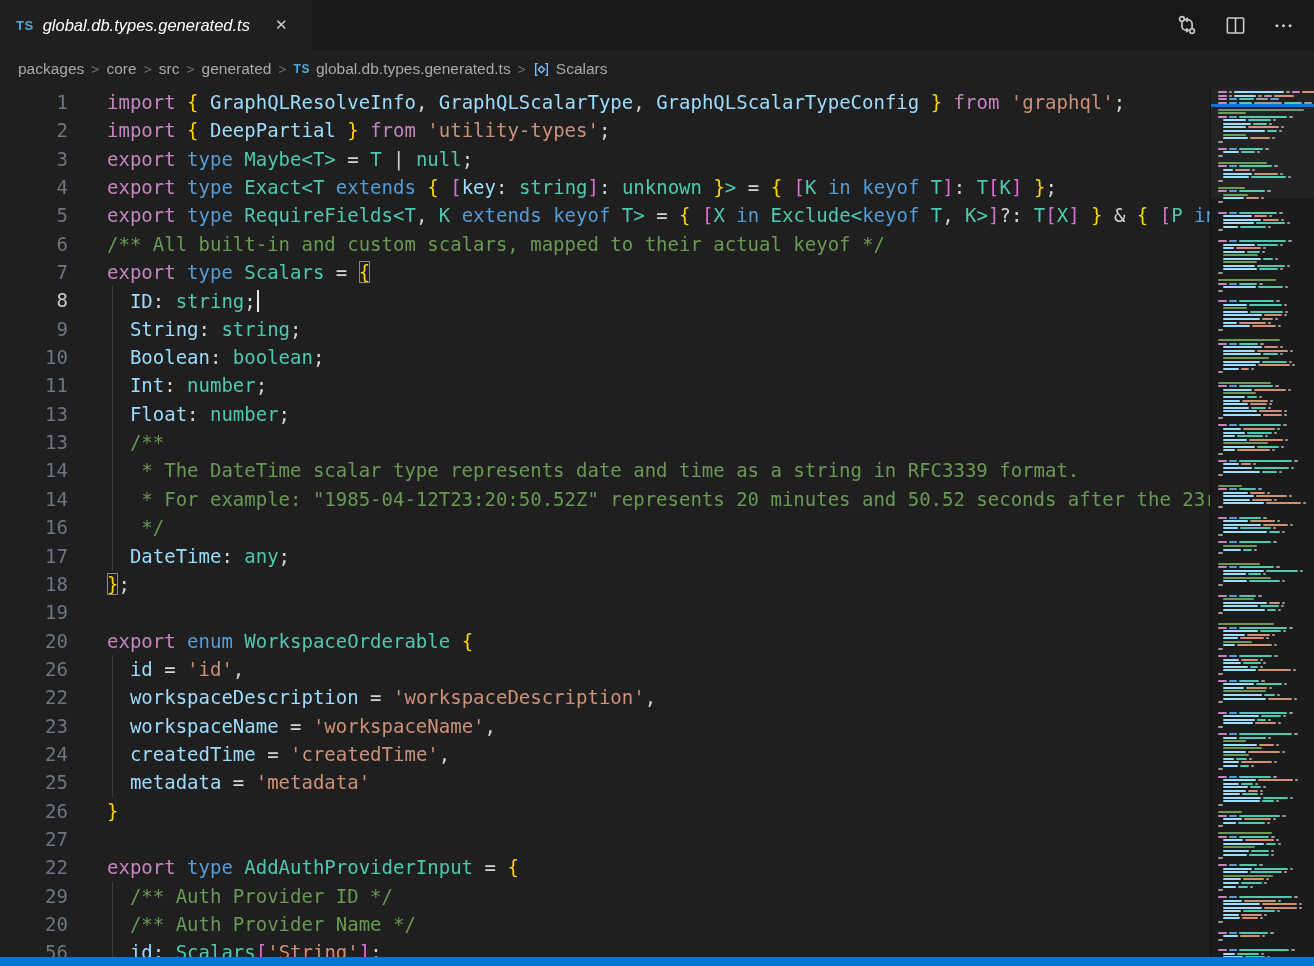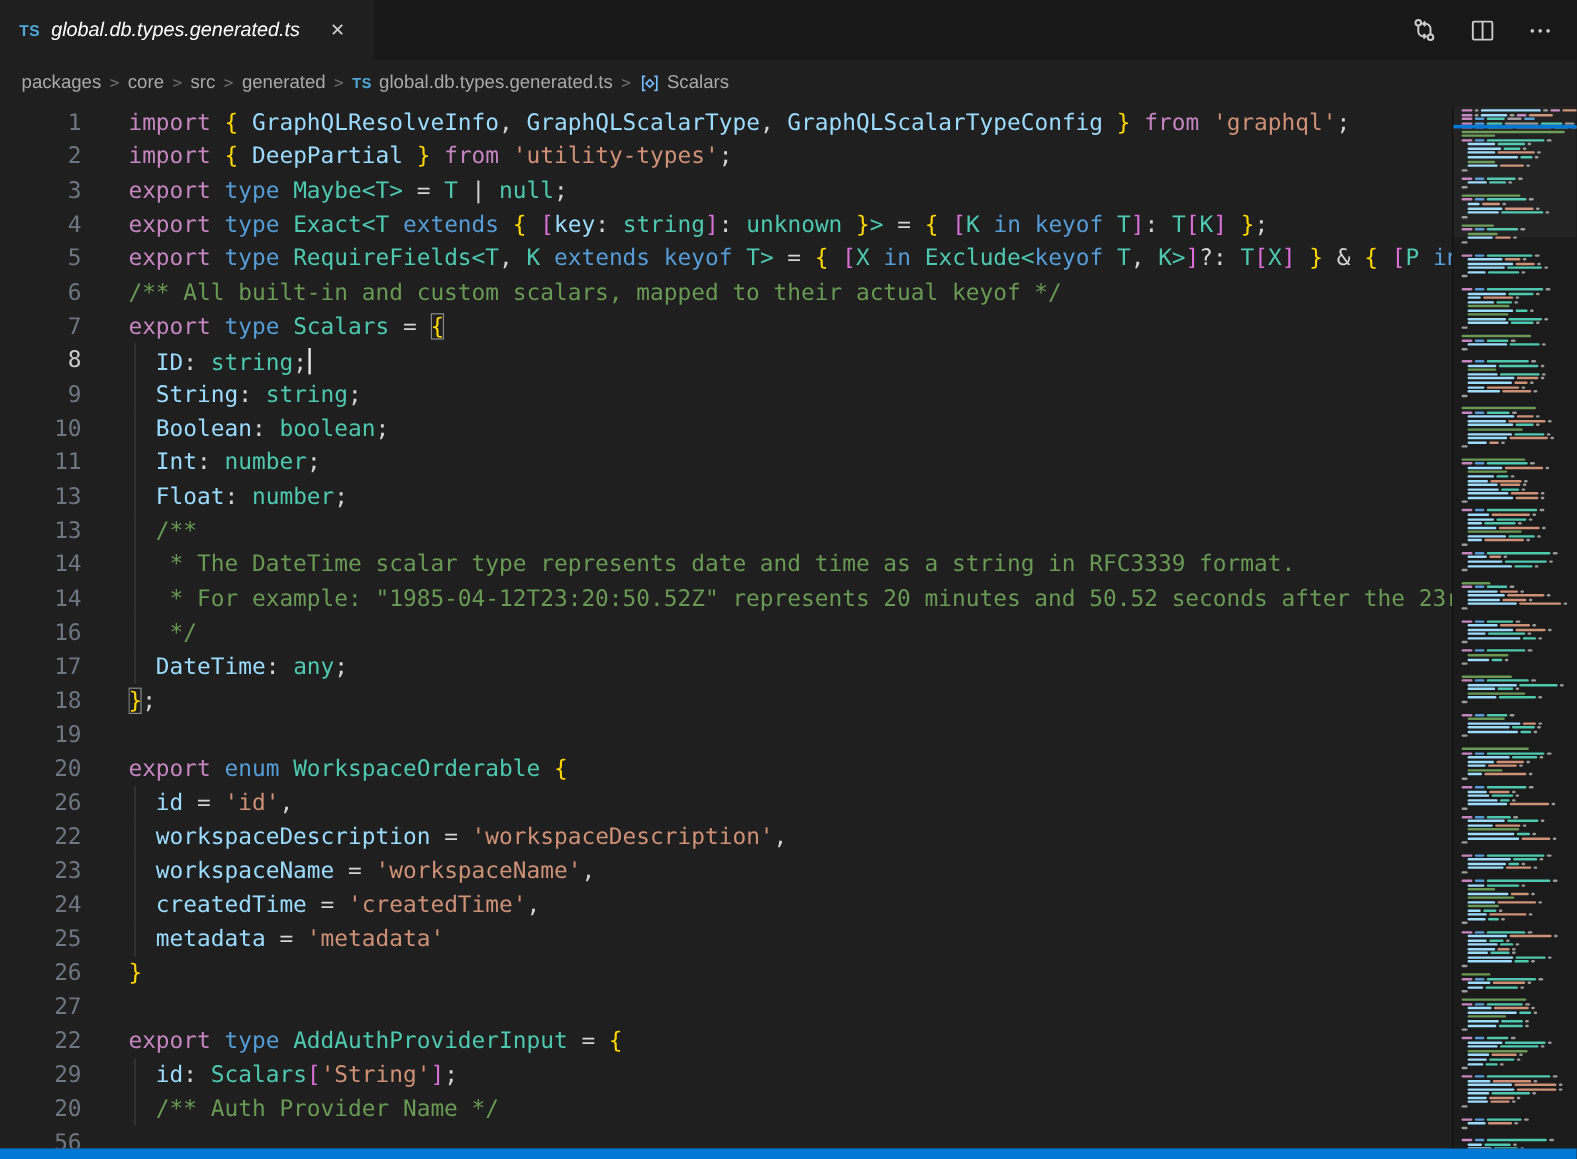--- a/index.html
+++ b/index.html
@@ -216,22 +216,23 @@
       <div class="line"></div>
       <div class="line"><span class="kw1">export </span><span class="kw2">enum </span><span class="type">WorkspaceOrderable </span><span class="b1">{</span></div>
       <div class="line"><i class="guide"></i><span class="id">  id</span><span class="p"> = </span><span class="str">'id'</span><span class="p">,</span></div>
       <div class="line"><i class="guide"></i><span class="id">  workspaceDescription</span><span class="p"> = </span><span class="str">'workspaceDescription'</span><span class="p">,</span></div>
       <div class="line"><i class="guide"></i><span class="id">  workspaceName</span><span class="p"> = </span><span class="str">'workspaceName'</span><span class="p">,</span></div>
       <div class="line"><i class="guide"></i><span class="id">  createdTime</span><span class="p"> = </span><span class="str">'createdTime'</span><span class="p">,</span></div>
       <div class="line"><i class="guide"></i><span class="id">  metadata</span><span class="p"> = </span><span class="str">'metadata'</span></div>
       <div class="line"><span class="b1">}</span></div>
       <div class="line"></div>
       <div class="line"><span class="kw1">export </span><span class="kw2">type </span><span class="type">AddAuthProviderInput</span><span class="p"> = </span><span class="b1">{</span></div>
+      <div class="line"><i class="guide"></i><span class="cmt">  /** Auth Provider ID */</span></div>
+      <div class="line"><i class="guide"></i><span class="cmt">  /** Auth Provider Name */</span></div>
       <div class="line"><i class="guide"></i><span class="id">  id</span><span class="p">: </span><span class="type">Scalars</span><span class="b2">[</span><span class="str">'String'</span><span class="b2">]</span><span class="p">;</span></div>
-      <div class="line"><i class="guide"></i><span class="cmt">  /** Auth Provider Name */</span></div>
     </div>
 
   <div class="minimap">
     <div class="minimap-content" id="minimap-content">
         <div class="mrow"><span class="mseg" style="background: rgb(197, 134, 192); width: 9px;"></span><span class="mseg" style="background: rgb(154, 154, 154); width: 3px;"></span><span class="mseg" style="background: rgb(156, 220, 254); width: 50px;"></span><span class="mseg" style="background: rgb(154, 154, 154); width: 4px;"></span><span class="mseg" style="background: rgb(197, 134, 192); width: 8px;"></span><span class="mseg" style="background: rgb(206, 145, 120); width: 14px;"></span></div>
         <div class="mrow"><span class="mseg" style="background: rgb(197, 134, 192); width: 9px;"></span><span class="mseg" style="background: rgb(154, 154, 154); width: 3px;"></span><span class="mseg" style="background: rgb(156, 220, 254); width: 22px;"></span><span class="mseg" style="background: rgb(154, 154, 154); width: 4px;"></span><span class="mseg" style="background: rgb(197, 134, 192); width: 8px;"></span><span class="mseg" style="background: rgb(206, 145, 120); width: 20px;"></span></div>
         <div class="mrow"><span class="mseg" style="background: rgb(197, 134, 192); width: 9px;"></span><span class="mseg" style="background: rgb(86, 156, 214); width: 8px;"></span><span class="mseg" style="background: rgb(78, 201, 176); width: 15px;"></span><span class="mseg" style="background: rgb(154, 154, 154); width: 12px;"></span><span class="mseg" style="background: rgb(86, 156, 214); width: 9px;"></span></div>
         <div class="mrow"><span class="mseg" style="background: rgb(197, 134, 192); width: 9px;"></span><span class="mseg" style="background: rgb(86, 156, 214); width: 8px;"></span><span class="mseg" style="background: rgb(78, 201, 176); width: 13px;"></span><span class="mseg" style="background: rgb(154, 154, 154); width: 28px;"></span><span class="mseg" style="background: rgb(78, 201, 176); width: 18px;"></span><span class="mseg" style="background: rgb(154, 154, 154); width: 8px;"></span></div>
         <div class="mrow"><span class="mseg" style="background: rgb(197, 134, 192); width: 9px;"></span><span class="mseg" style="background: rgb(86, 156, 214); width: 8px;"></span><span class="mseg" style="background: rgb(78, 201, 176); width: 22px;"></span><span class="mseg" style="background: rgb(154, 154, 154); width: 30px;"></span><span class="mseg" style="background: rgb(78, 201, 176); width: 12px;"></span><span class="mseg" style="background: rgb(154, 154, 154); width: 8px;"></span></div>
         <div class="mrow"><span class="mseg" style="background: rgb(106, 153, 85); width: 86px;"></span></div>

